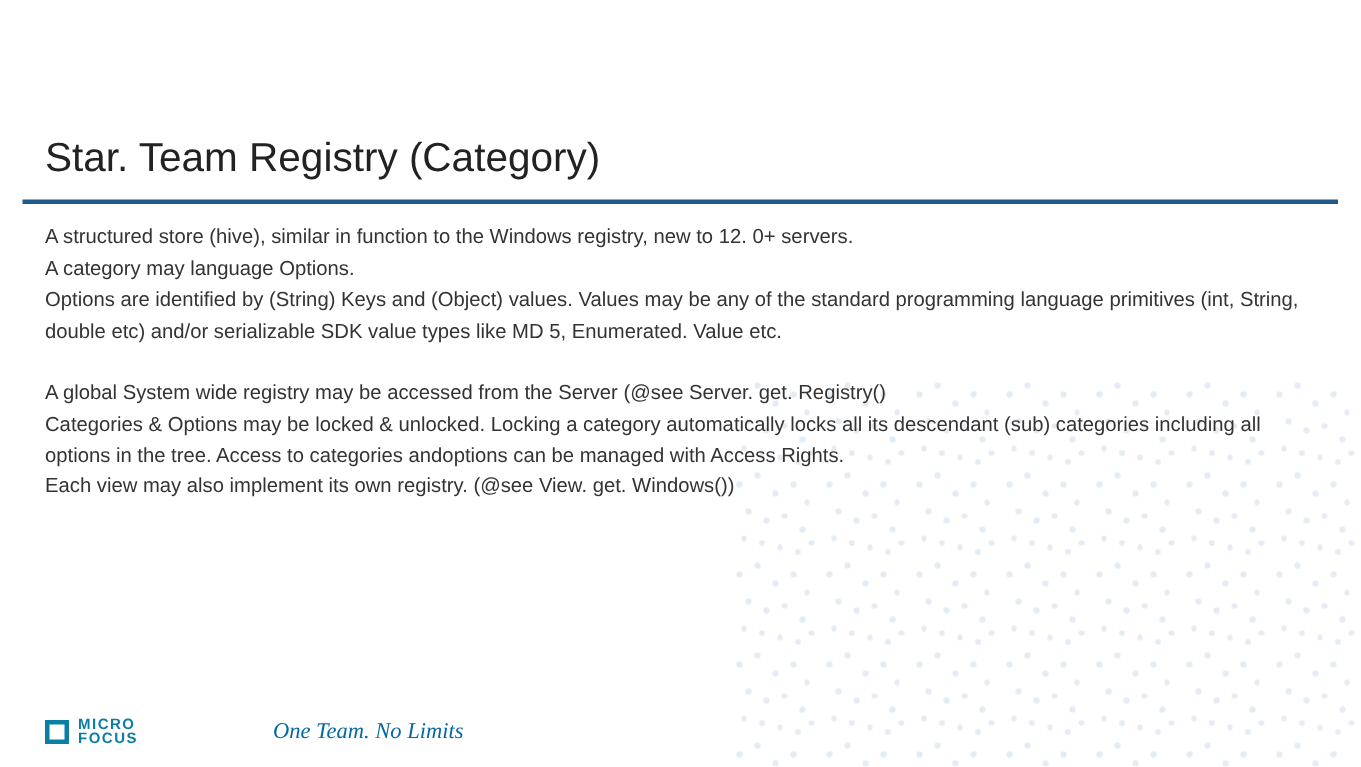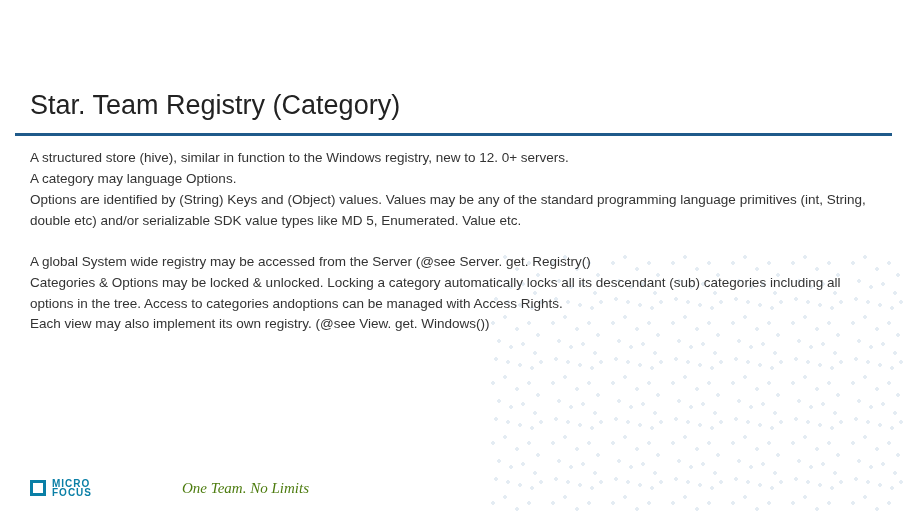--- a/index.html
+++ b/index.html
@@ -69,21 +69,21 @@
   .logo-text {
     font-size: 10px;
     font-weight: bold;
     color: #0a7fa6;
     line-height: 0.9;
     letter-spacing: 1px;
   }
   .tagline {
     font-size: 15px;
     font-style: italic;
-    color: #4d7c0f;
+    color: #0369a1;
     font-family: Georgia, 'Times New Roman', serif;
   }
   .dotsbg {
     position: absolute;
     right: 0;
     bottom: 0;
     width: 420px;
     height: 260px;
     opacity: 0.12;
     z-index: -1;

